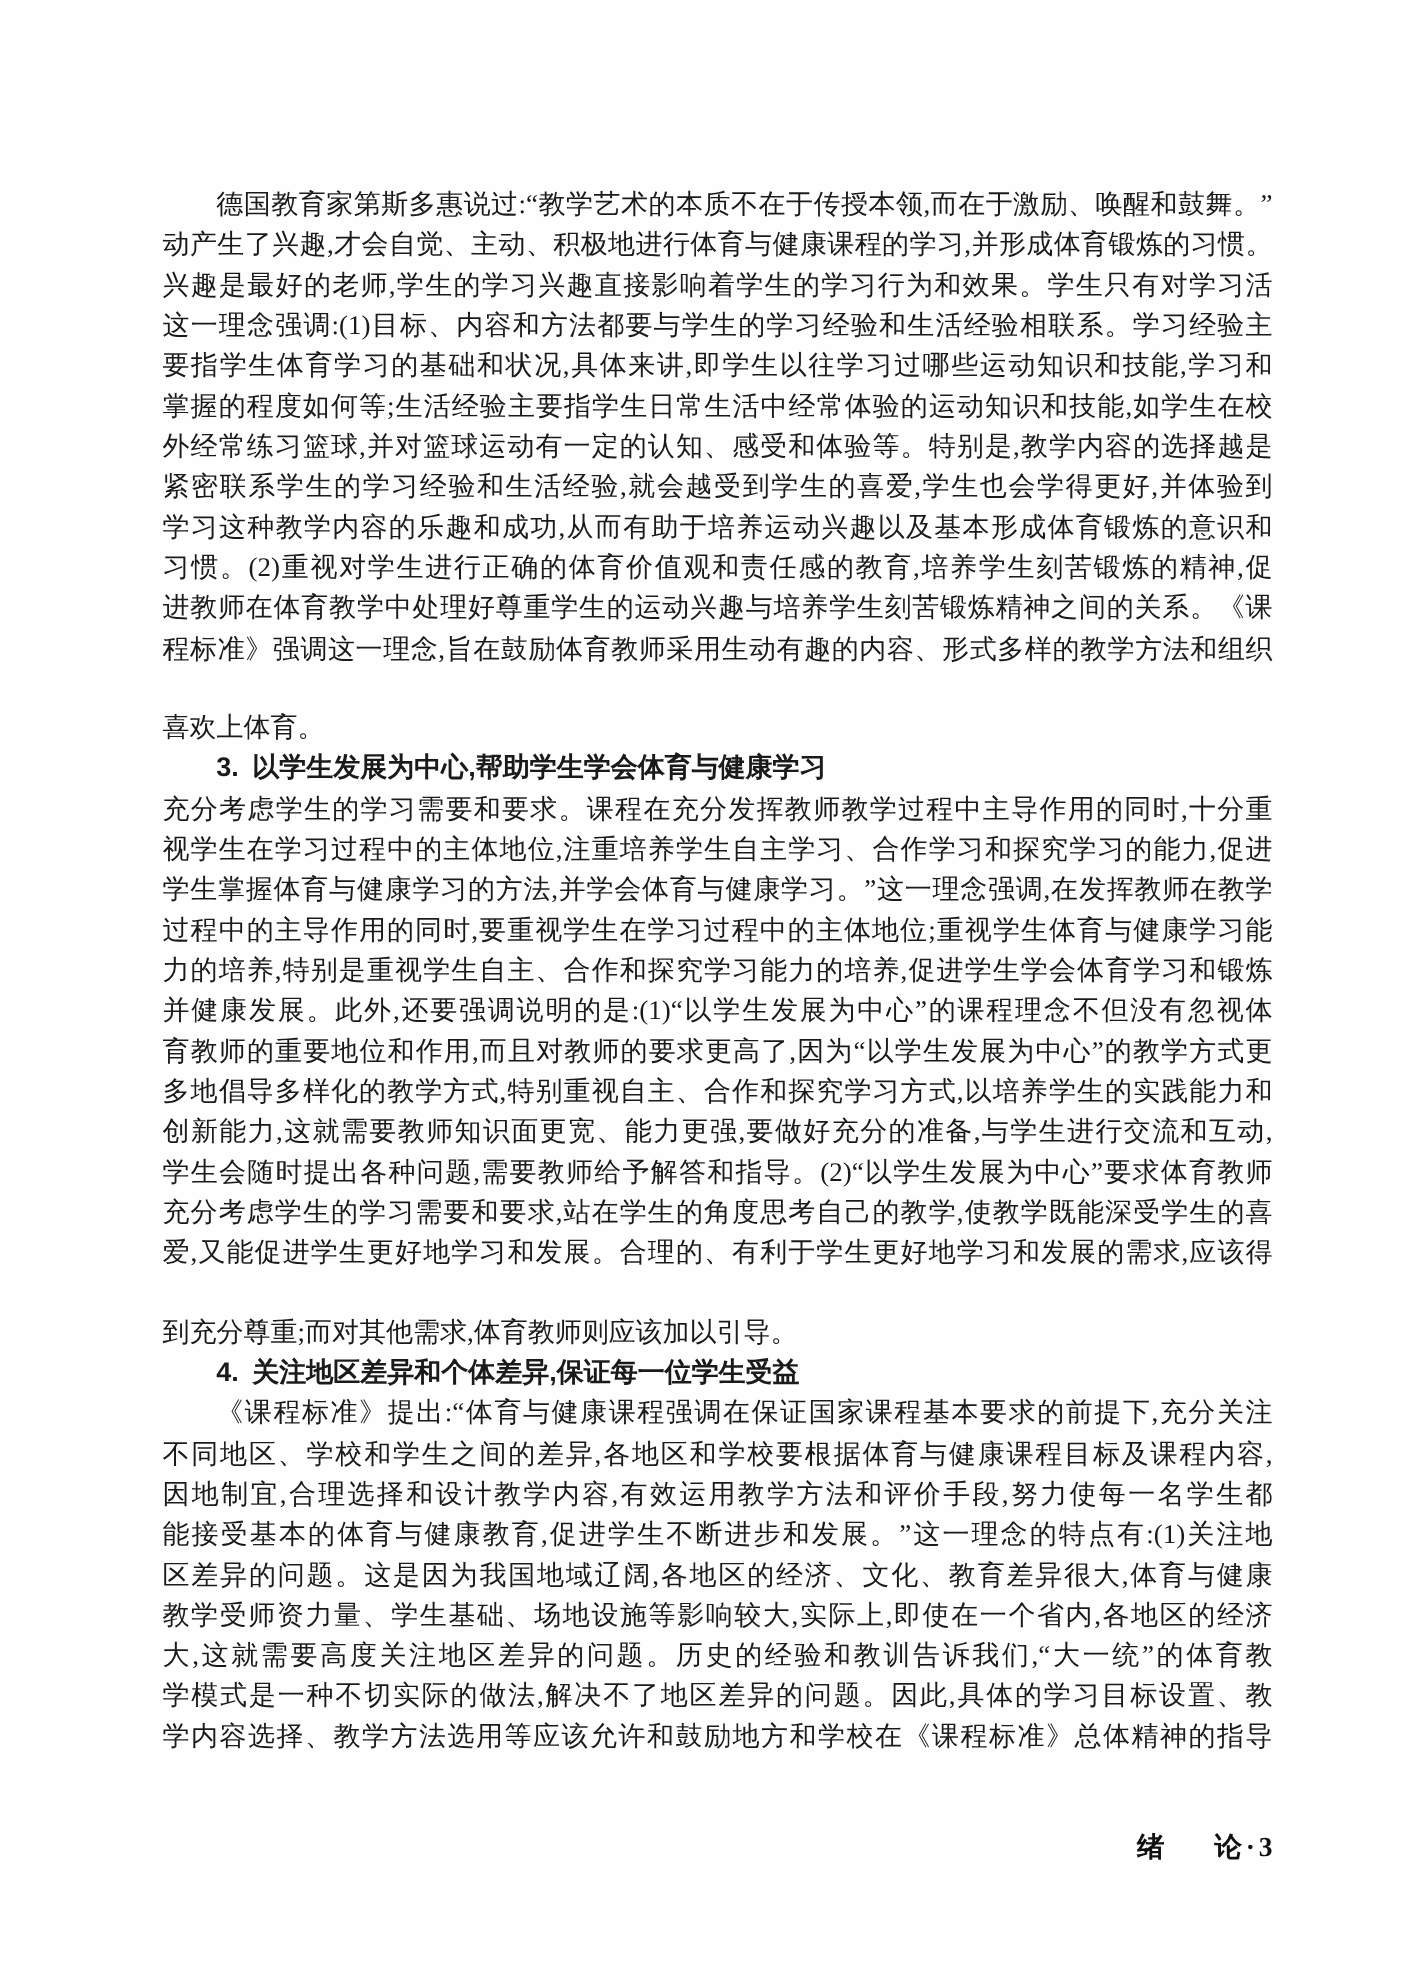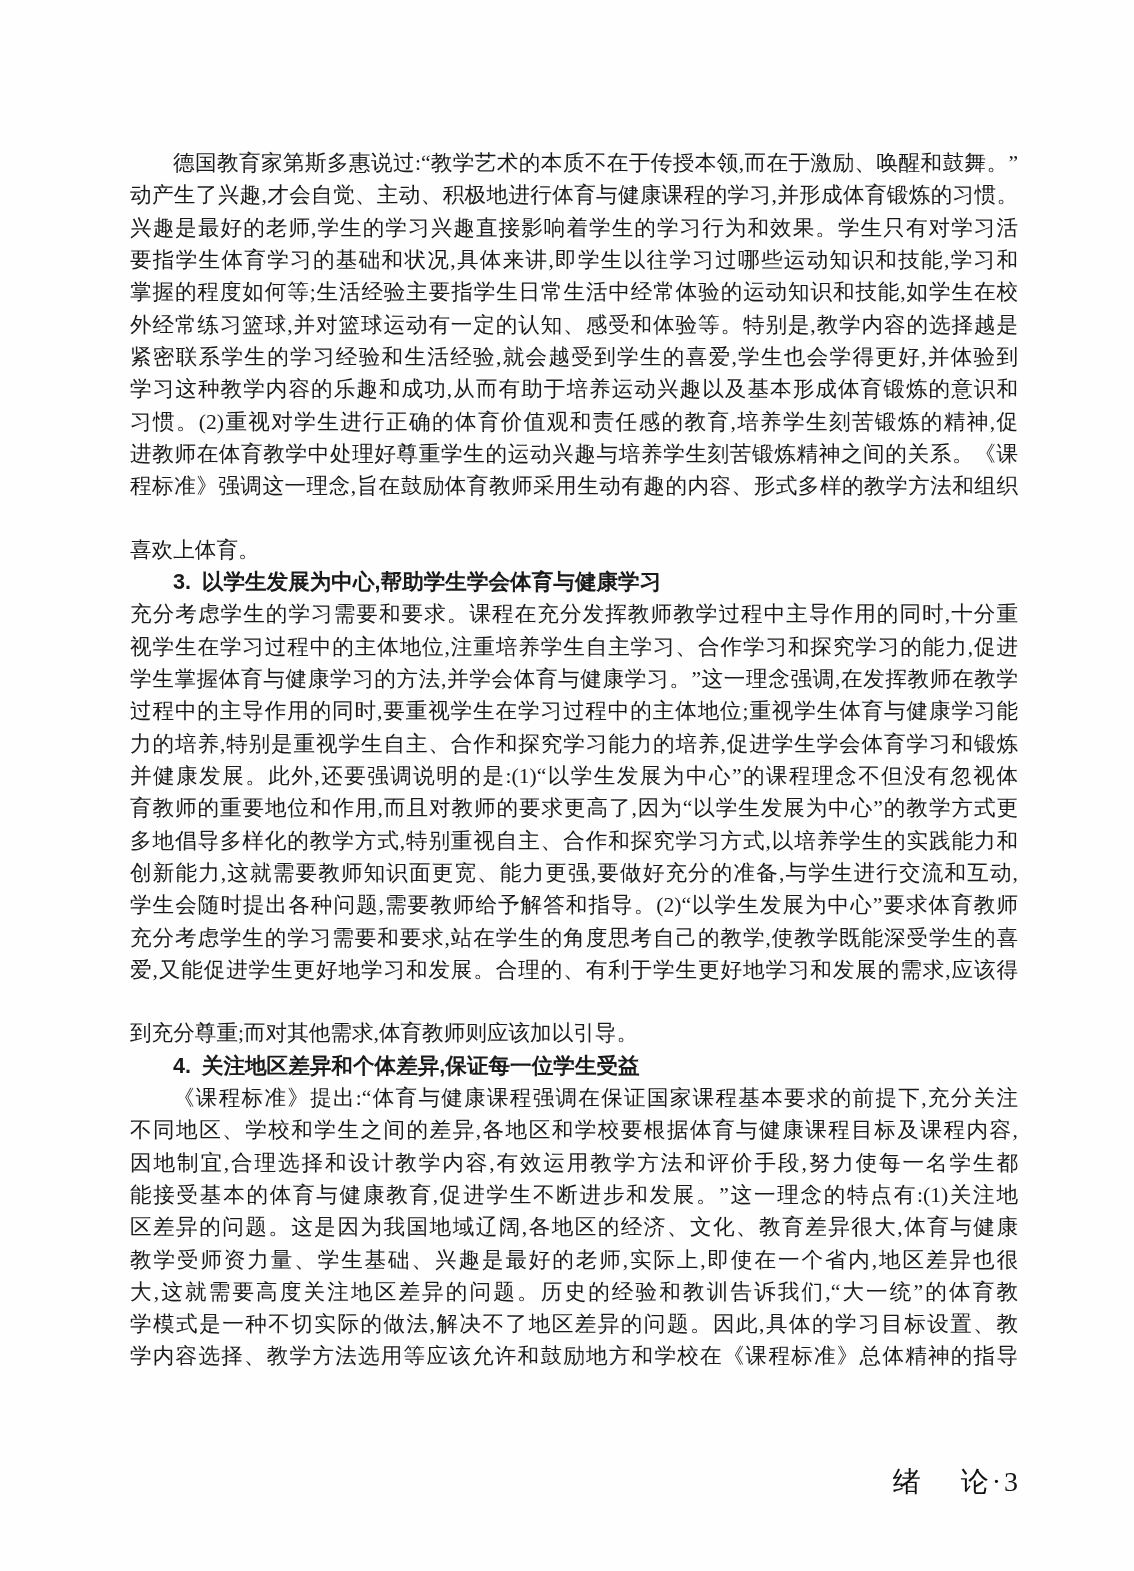--- a/index.html
+++ b/index.html
@@ -48,42 +48,43 @@
     font-family: "Liberation Sans", "DejaVu Sans", sans-serif;
     text-align-last: left;
     font-weight: bold;
   }
   .footer {
     position: absolute;
     left: 130px;
     top: 1463px;
     width: 888px;
     text-align: right;
-    font-size: 28px;
-    font-weight: normal;
+    font-size: 22px;
+    font-weight: bold;
     color: #111111;
   }
   .footer .gap {
     display: inline-block;
     width: 40px;
   }
   .footer .dot {
     padding: 0 3px;
   }
 </style>
 </head>
 <body>
 
 <div class="page">
 
   <div class="body-text">
 
   <div class="line indent">德国教育家第斯多惠说过:“教学艺术的本质不在于传授本领,而在于激励、唤醒和鼓舞。”</div>
       <div class="line">动产生了兴趣,才会自觉、主动、积极地进行体育与健康课程的学习,并形成体育锻炼的习惯。</div>
       <div class="line">兴趣是最好的老师,学生的学习兴趣直接影响着学生的学习行为和效果。学生只有对学习活</div>
+      <div class="line">这一理念强调:(1)目标、内容和方法都要与学生的学习经验和生活经验相联系。学习经验主</div>
       <div class="line">要指学生体育学习的基础和状况,具体来讲,即学生以往学习过哪些运动知识和技能,学习和</div>
       <div class="line">掌握的程度如何等;生活经验主要指学生日常生活中经常体验的运动知识和技能,如学生在校</div>
       <div class="line">外经常练习篮球,并对篮球运动有一定的认知、感受和体验等。特别是,教学内容的选择越是</div>
       <div class="line">紧密联系学生的学习经验和生活经验,就会越受到学生的喜爱,学生也会学得更好,并体验到</div>
       <div class="line">学习这种教学内容的乐趣和成功,从而有助于培养运动兴趣以及基本形成体育锻炼的意识和</div>
       <div class="line">习惯。(2)重视对学生进行正确的体育价值观和责任感的教育,培养学生刻苦锻炼的精神,促</div>
       <div class="line">进教师在体育教学中处理好尊重学生的运动兴趣与培养学生刻苦锻炼精神之间的关系。《课</div>
       <div class="line">程标准》强调这一理念,旨在鼓励体育教师采用生动有趣的内容、形式多样的教学方法和组织</div>
       <div class="line endline">喜欢上体育。</div>
       <div class="line heading indent">3. 以学生发展为中心,帮助学生学会体育与健康学习</div>
@@ -99,21 +100,21 @@
       <div class="line">学生会随时提出各种问题,需要教师给予解答和指导。(2)“以学生发展为中心”要求体育教师</div>
       <div class="line">充分考虑学生的学习需要和要求,站在学生的角度思考自己的教学,使教学既能深受学生的喜</div>
       <div class="line">爱,又能促进学生更好地学习和发展。合理的、有利于学生更好地学习和发展的需求,应该得</div>
       <div class="line endline">到充分尊重;而对其他需求,体育教师则应该加以引导。</div>
       <div class="line heading indent">4. 关注地区差异和个体差异,保证每一位学生受益</div>
       <div class="line indent">《课程标准》提出:“体育与健康课程强调在保证国家课程基本要求的前提下,充分关注</div>
       <div class="line">不同地区、学校和学生之间的差异,各地区和学校要根据体育与健康课程目标及课程内容,</div>
       <div class="line">因地制宜,合理选择和设计教学内容,有效运用教学方法和评价手段,努力使每一名学生都</div>
       <div class="line">能接受基本的体育与健康教育,促进学生不断进步和发展。”这一理念的特点有:(1)关注地</div>
       <div class="line">区差异的问题。这是因为我国地域辽阔,各地区的经济、文化、教育差异很大,体育与健康</div>
-      <div class="line">教学受师资力量、学生基础、兴趣是最好的老师,实际上,即使在一个省内,地区差异也很</div>
+      <div class="line">教学受师资力量、学生基础、场地设施等影响较大,实际上,即使在一个省内,各地区的经济</div>
       <div class="line">大,这就需要高度关注地区差异的问题。历史的经验和教训告诉我们,“大一统”的体育教</div>
       <div class="line">学模式是一种不切实际的做法,解决不了地区差异的问题。因此,具体的学习目标设置、教</div>
       <div class="line">学内容选择、教学方法选用等应该允许和鼓励地方和学校在《课程标准》总体精神的指导</div>
     </div>
 
   <div class="footer">
     <span>绪</span><span class="gap"></span><span>论</span><span class="dot">·</span><span>3</span>
   </div>
 
 </div>

